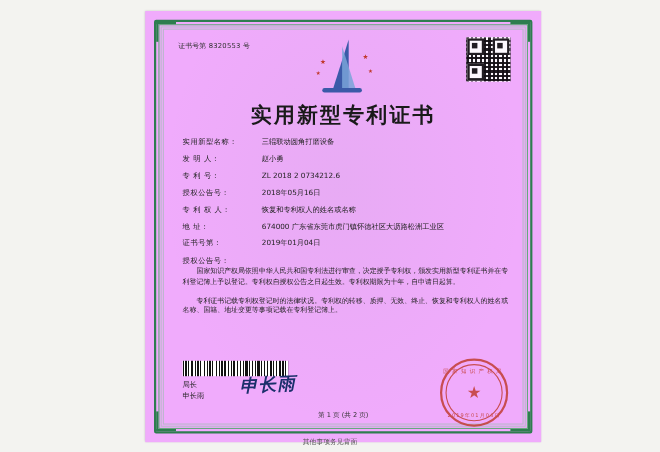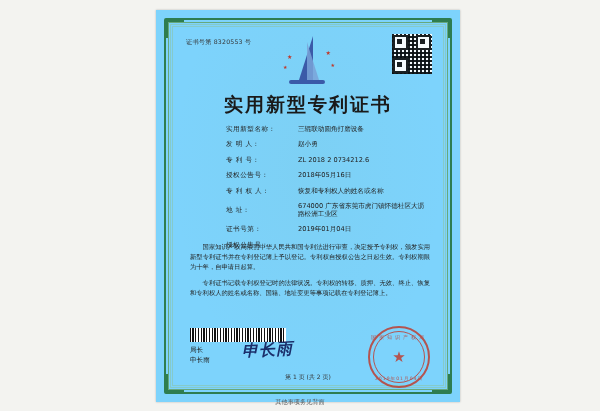--- a/index.html
+++ b/index.html
@@ -15,25 +15,25 @@
   }
   .page {
     position: relative;
     width: 600px;
     height: 411px;
     background: #f3f3f0;
   }
   
   .sheet {
     position: absolute;
-    left: 156px;
+    left: 132px;
     top: 10px;
-    width: 304px;
+    width: 360px;
     height: 392px;
-    background: #7dd3fc;
+    background: #f0abfc;
     box-shadow: 0 0 2px rgba(0,0,0,0.25);
     overflow: hidden;
   }
   
   .frame-outer {
     position: absolute;
     left: 8px;
     top: 8px;
     right: 8px;
     bottom: 8px;
@@ -171,21 +171,20 @@
     right: 30px;
     top: 116px;
     font-size: 6.6px;
     color: #222;
     line-height: 1.2;
   }
   .f-row {
     display: flex;
     align-items: center;
     margin-bottom: 7.5px;
-    margin-left: 36px;
   }
   .f-label {
     width: 72px;
     flex: 0 0 72px;
     letter-spacing: .5px;
     white-space: nowrap;
   }
   .f-value {
     flex: 1 1 auto;
     word-break: break-all;

